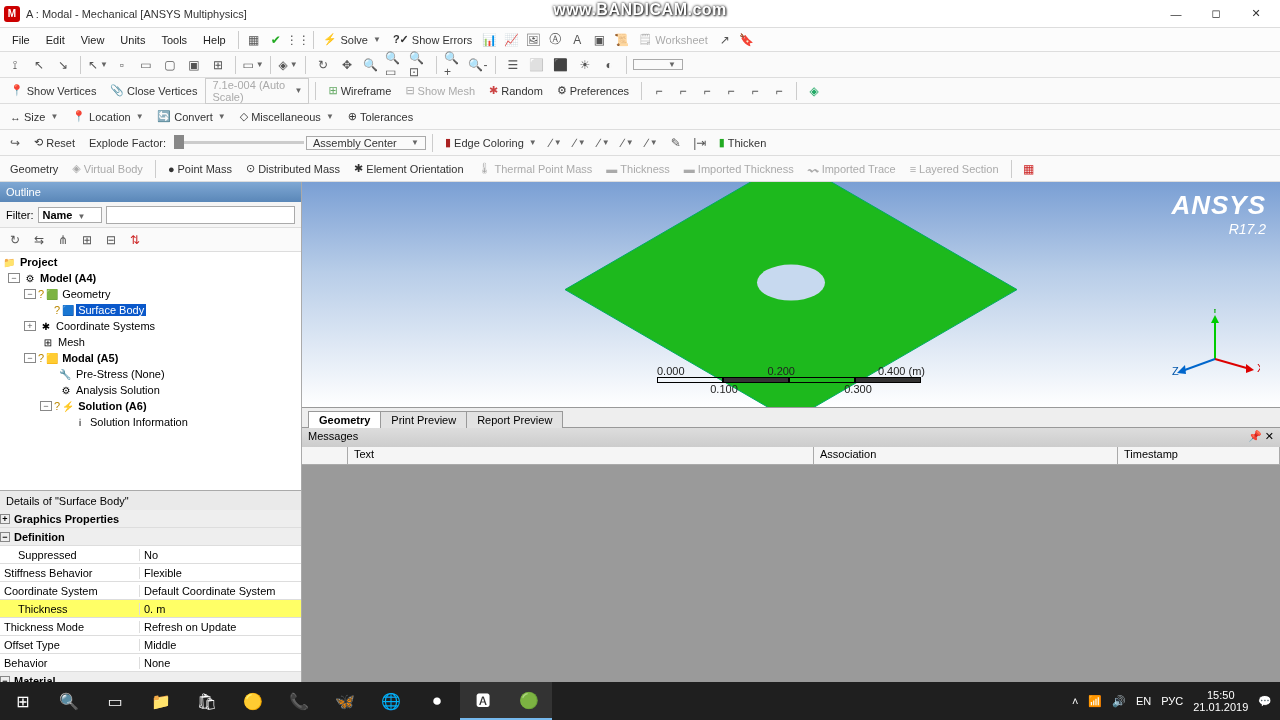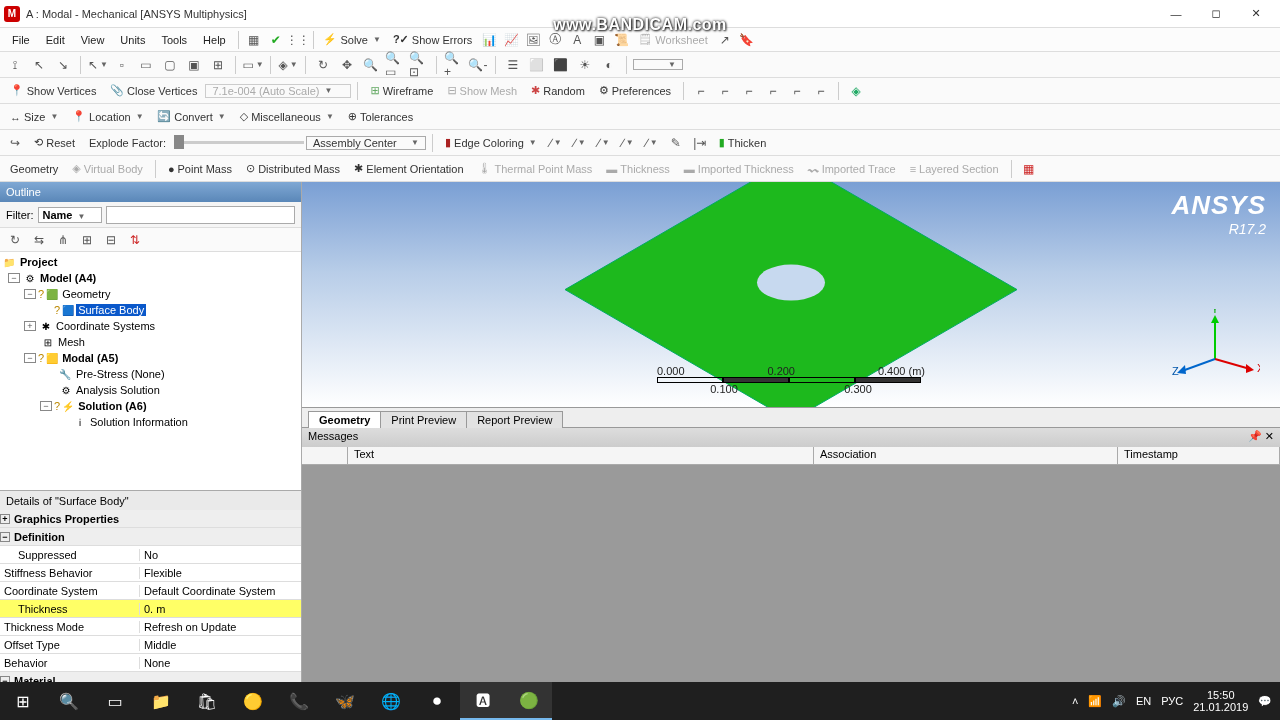--- a/index.html
+++ b/index.html
@@ -10,21 +10,21 @@
 .winbtn { width:40px; height:28px; display:flex; align-items:center; justify-content:center; color:#333; }
 .menubar { height:24px; background:#fcfcfc; display:flex; align-items:center; padding:0 4px; border-bottom:1px solid #ddd; }
 .menu-item { padding:3px 8px; color:#222; }
 .toolbar { height:26px; background:#fafafa; display:flex; align-items:center; padding:0 4px; border-bottom:1px solid #ddd; gap:2px; }
 .tbtn { width:22px; height:22px; display:flex; align-items:center; justify-content:center; border:1px solid transparent; border-radius:2px; font-size:12px; color:#555; }
 .tsep { width:1px; height:18px; background:#ccc; margin:0 4px; }
 .ttext { padding:0 6px; color:#333; display:flex; align-items:center; gap:3px; }
 .tdrop { font-size:8px; color:#666; margin-left:2px; }
 .green-tick { color:#2a2; }
 .disabled { color:#aaa; }
-.bandi { position:absolute; top:16px; left:50%; transform:translateX(-50%); font-weight:bold; font-size:16px; color:#fff; text-shadow:0 0 3px #000,1px 1px 2px #444; letter-spacing:0.5px; }
+.bandi { position:absolute; top:1px; left:50%; transform:translateX(-50%); font-weight:bold; font-size:16px; color:#fff; text-shadow:0 0 3px #000,1px 1px 2px #444; letter-spacing:0.5px; }
 .mainrow { display:flex; height:508px; }
 .leftcol { width:302px; display:flex; flex-direction:column; border-right:1px solid #aaa; }
 .panel-hdr { height:20px; background:linear-gradient(#7fa8d4,#5a87b8); color:#fff; padding:2px 6px; font-size:11px; display:flex; align-items:center; }
 .filter-row { height:26px; display:flex; align-items:center; padding:2px 6px; gap:4px; background:#f5f5f5; border-bottom:1px solid #ddd; }
 .filter-sel { border:1px solid #aaa; padding:1px 16px 1px 4px; font-size:11px; position:relative; background:#fff;font-weight:bold; }
 .filter-inp { flex:1; border:1px solid #aaa; height:18px; padding:0 4px; }
 .mini-tb { height:24px; display:flex; align-items:center; padding:2px 4px; gap:2px; background:#fafafa; border-bottom:1px solid #ddd; }
 .tree { flex:1; overflow:auto; padding:2px; background:#fff; }
 .tree-row { display:flex; align-items:center; height:16px; white-space:nowrap; }
 .tree-tog { width:12px; text-align:center; color:#555; font-size:9px; border:1px solid #888; height:10px; line-height:8px; margin-right:2px; background:#fff; }
@@ -155,21 +155,21 @@
 
 <div class="toolbar">
   <span class="ttext">
       <span>📍</span>
       <span>Show Vertices</span>
     </span>
   <span class="ttext">
       <span>📎</span>
       <span>Close Vertices</span>
     </span>
-  <span class="ttext disabled" style="border:1px solid #ccc;width:146px">
+  <span class="ttext disabled" style="border:1px solid #ccc;width:104px">
       <span>7.1e-004 (Auto Scale)</span>
       <span class="tdrop">▼</span>
     </span>
   <span class="tsep"></span>
   <span class="ttext">
       <span style="color:#6a6">⊞</span>
       <span>Wireframe</span>
     </span>
   <span class="ttext disabled">
       <span>⊟</span>

